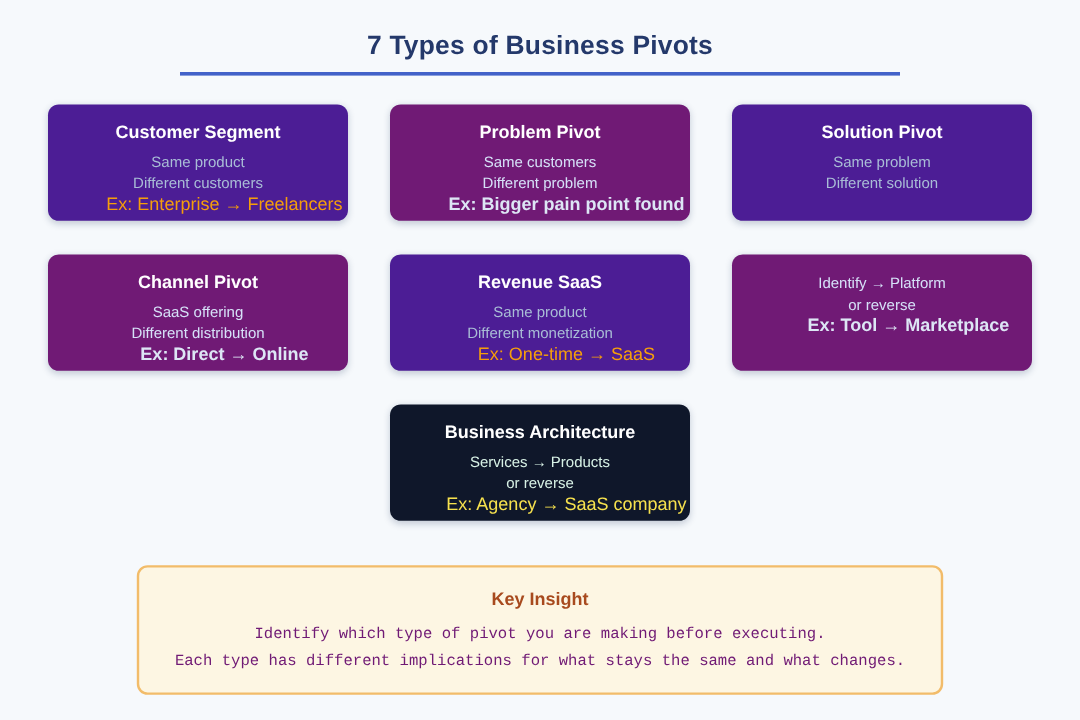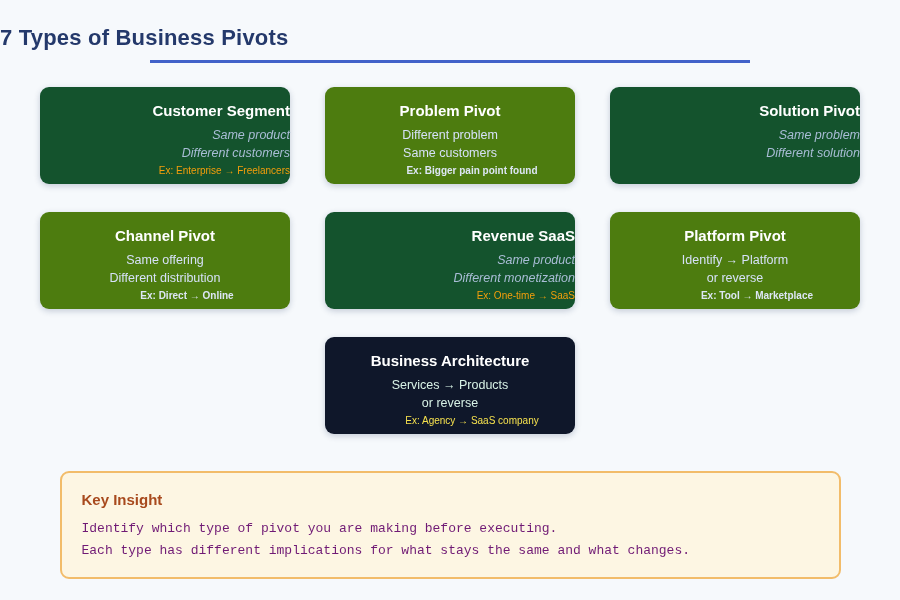--- a/index.html
+++ b/index.html
@@ -6,21 +6,21 @@
   html, body { width: 900px; height: 600px; }
   body {
     font-family: "Liberation Sans", sans-serif;
     background: #f6f9fc;
     overflow: hidden;
   }
   .page { width: 900px; height: 600px; position: relative; }
 
   .page-title {
     margin-top: 25px;
-    text-align: left;
+    text-align: center;
     font-size: 22px;
     font-weight: bold;
     color: #24396b;
     letter-spacing: 0.2px;
   }
   .title-underline {
     width: 600px;
     height: 3px;
     background: #4262c9;
     margin: 9px auto 0 auto;
@@ -42,41 +42,41 @@
     padding-top: 15px;
     box-shadow: 0 2px 6px rgba(20, 40, 80, 0.22);
   }
   .card-title {
     font-size: 15px;
     font-weight: bold;
     color: #ffffff;
     margin-bottom: 7px;
   }
   .card-line { font-size: 12.5px; line-height: 18px; }
-  .card-ex { font-size: 10px; line-height: 18px; padding-left: 44px; }
+  .card-ex { font-size: 15px; line-height: 18px; padding-left: 44px; }
 
-  .card.navy { background: #14532d; text-align: right; }
-  .card.navy .card-line { color: #a9bdd6; font-style: italic; }
+  .card.navy { background: #4c1d95; }
+  .card.navy .card-line { color: #a9bdd6; }
   .card.navy .card-ex { color: #f59e0b; }
 
-  .card.blue { background: #4d7c0f; }
+  .card.blue { background: #701a75; }
   .card.blue .card-line { color: #d6e1f8; }
   .card.blue .card-ex { color: #dde6f5; font-weight: bold; }
 
   .card.green { background: #0f172a; grid-column: 2; }
   .card.green .card-line { color: #d8f2e6; }
   .card.green .card-ex { color: #f6e14e; }
 
   .insight {
-    width: 781px;
+    width: 672px;
     margin: 37px auto 0 auto;
     background: #fdf6e3;
     border: 2px solid #f2bc6a;
     border-radius: 9px;
-    text-align: left;
+    text-align: center;
     padding: 18px 20px 16px 20px;
   }
   .insight-title {
     font-size: 15px;
     font-weight: bold;
     color: #a84a1e;
     margin-bottom: 10px;
   }
   .insight-line {
     font-size: 13px;
@@ -97,47 +97,46 @@
 
     <div class="card navy">
       <div class="card-title">Customer Segment</div>
       <div class="card-line">Same product</div>
       <div class="card-line">Different customers</div>
       <div class="card-ex">Ex: Enterprise → Freelancers</div>
     </div>
 
     <div class="card blue">
       <div class="card-title">Problem Pivot</div>
+      <div class="card-line">Same customers</div>
       <div class="card-line">Different problem</div>
-      <div class="card-line">Same customers</div>
       <div class="card-ex">Ex: Bigger pain point found</div>
     </div>
 
     <div class="card navy">
       <div class="card-title">Solution Pivot</div>
       <div class="card-line">Same problem</div>
       <div class="card-line">Different solution</div>
     </div>
 
     <div class="card blue">
       <div class="card-title">Channel Pivot</div>
-      <div class="card-line">Same offering</div>
+      <div class="card-line">SaaS offering</div>
       <div class="card-line">Different distribution</div>
       <div class="card-ex">Ex: Direct → Online</div>
     </div>
 
     <div class="card navy">
       <div class="card-title">Revenue SaaS</div>
       <div class="card-line">Same product</div>
       <div class="card-line">Different monetization</div>
       <div class="card-ex">Ex: One-time → SaaS</div>
     </div>
 
     <div class="card blue">
-      <div class="card-title">Platform Pivot</div>
       <div class="card-line">Identify → Platform</div>
       <div class="card-line">or reverse</div>
       <div class="card-ex">Ex: Tool → Marketplace</div>
     </div>
 
     <div class="card green">
       <div class="card-title">Business Architecture</div>
       <div class="card-line">Services → Products</div>
       <div class="card-line">or reverse</div>
       <div class="card-ex">Ex: Agency → SaaS company</div>

